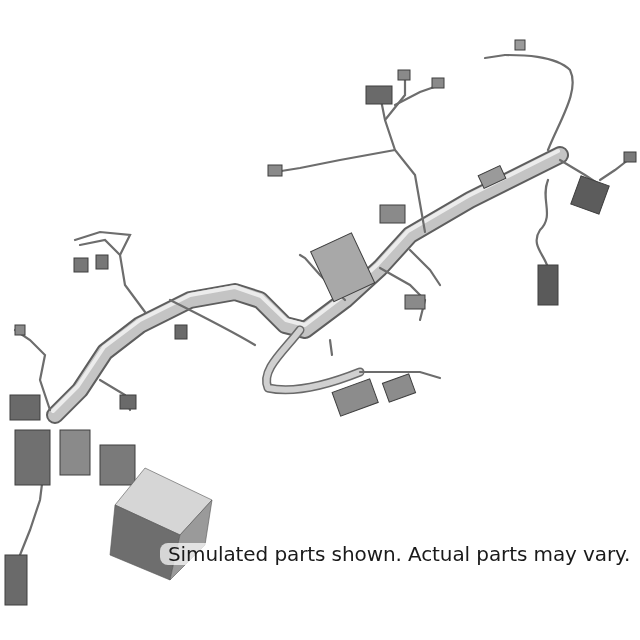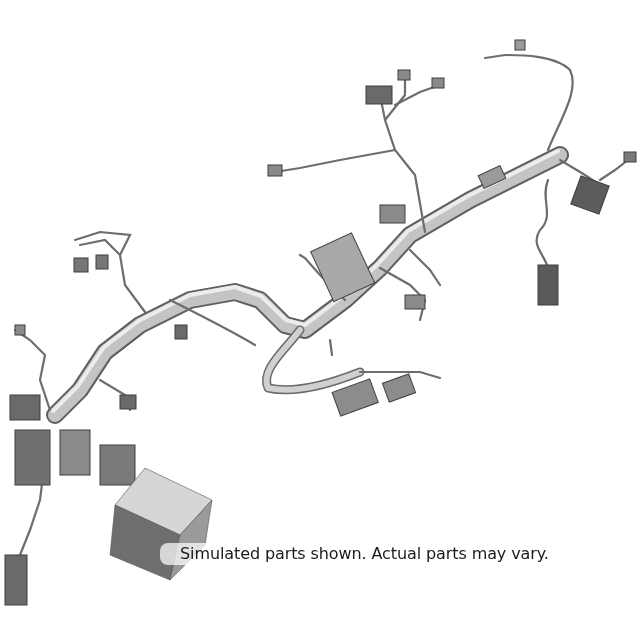--- a/index.html
+++ b/index.html
@@ -10,23 +10,23 @@
     background: #ffffff;
     overflow: hidden;
   }
   .render { position: absolute; left: 0; top: 0; width: 640px; height: 640px; }
   .caption {
     position: absolute;
     left: 160px;
     top: 543px;
     height: 22px;
     line-height: 22px;
-    padding: 0 6px 0 20px;
+    padding: 0 6px 0 8px;
     font-family: "DejaVu Sans", sans-serif;
-    font-size: 16px;
+    font-size: 20px;
     color: #1a1a1a;
     background: rgba(255,255,255,0.72);
     border-radius: 8px;
     white-space: nowrap;
     letter-spacing: -0.1px;
   }
 </style>
 </head>
 <body>
 

